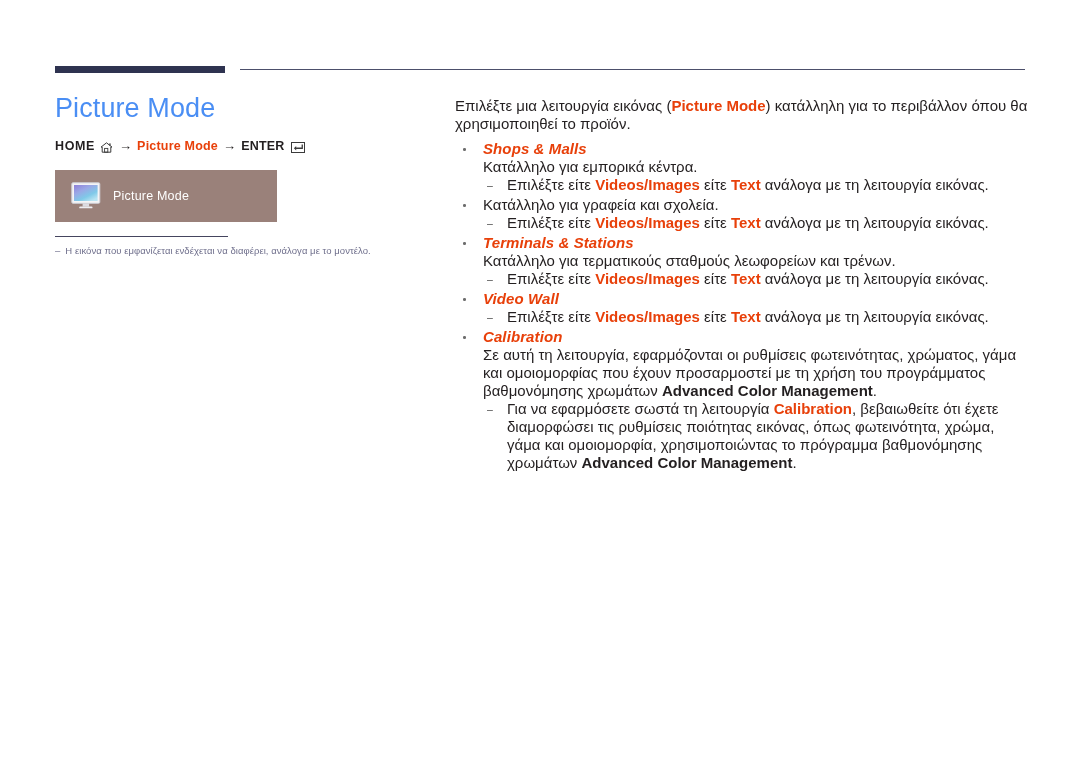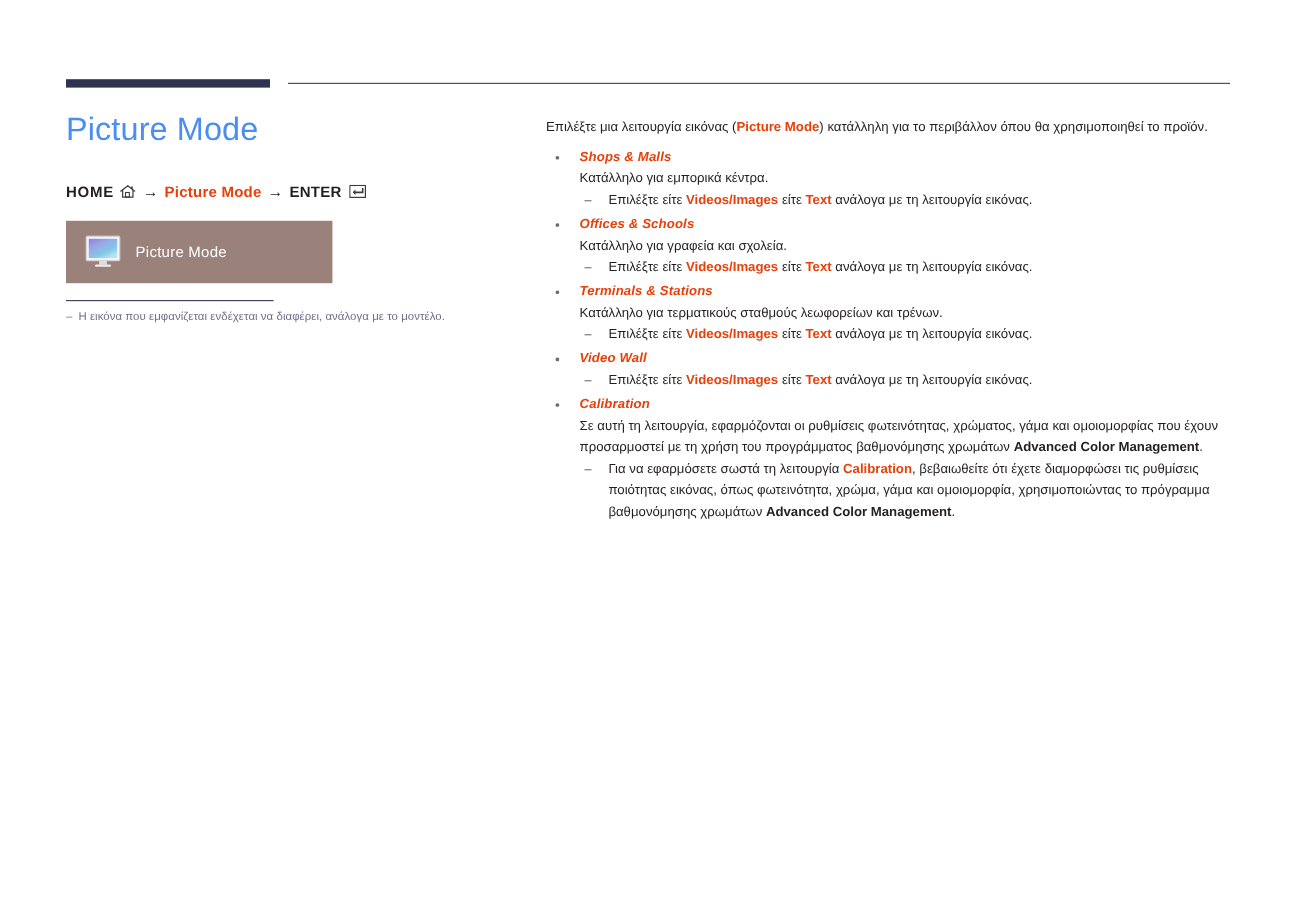--- a/index.html
+++ b/index.html
@@ -50,28 +50,28 @@
   .page-title {
     font-size: 27px;
     line-height: 32px;
     font-weight: 400;
     color: #4a8ef4;
     letter-spacing: .1px;
     margin: 0;
     padding-top: 2px;
   }
   .breadcrumb {
-    margin-top: 28px;
+    margin-top: 14px;
     font-size: 12.5px;
     font-weight: bold;
     color: #231f20;
     letter-spacing: .2px;
     white-space: nowrap;
     display: flex;
-    align-items: center;
+    align-items: flex-end;
     gap: 4px;
   }
   .breadcrumb .crumb-home { letter-spacing: .6px; }
   .breadcrumb .crumb-red { color: #e8400a; }
   .breadcrumb .arrow { font-weight: normal; font-size: 13px; color: #231f20; padding: 0 1px;}
 
   .ic-home {
     display: inline-block;
     width: 13px; height: 11px;
     position: relative;
@@ -126,21 +126,21 @@
     line-height: 13px;
   }
   .note .dash { flex: 0 0 auto; }
 
   
   .right-col {
     position: absolute;
     left: 455px;
     top: 97px;
     width: 575px;
-    font-size: 11px;
+    font-size: 15px;
     line-height: 18px;
     color: #231f20;
   }
   .intro { margin: 0 0 7px 0; letter-spacing: 0; }
   .red-b { color: #e8400a; font-weight: bold; }
   .b { font-weight: bold; }
 
   ul.lvl1 { list-style: none; margin: 0; padding: 0; }
   ul.lvl1 > li { position: relative; padding-left: 28px; margin-bottom: 2px; }
   ul.lvl1 > li::before {
@@ -235,21 +235,20 @@
 
     <li>
       <div class="item-head">Shops &amp; Malls</div>
       <div class="item-desc">Κατάλληλο για εμπορικά κέντρα.</div>
       <ul class="lvl2">
         <li><span>Επιλέξτε είτε </span><span class="red-b">Videos/Images</span><span> είτε </span><span class="red-b">Text</span><span> ανάλογα με τη λειτουργία εικόνας.</span></li>
       </ul>
     </li>
 
     <li>
-      <div class="item-head">Offices &amp; Schools</div>
       <div class="item-desc">Κατάλληλο για γραφεία και σχολεία.</div>
       <ul class="lvl2">
         <li><span>Επιλέξτε είτε </span><span class="red-b">Videos/Images</span><span> είτε </span><span class="red-b">Text</span><span> ανάλογα με τη λειτουργία εικόνας.</span></li>
       </ul>
     </li>
 
     <li>
       <div class="item-head">Terminals &amp; Stations</div>
       <div class="item-desc">Κατάλληλο για τερματικούς σταθμούς λεωφορείων και τρένων.</div>
       <ul class="lvl2">

